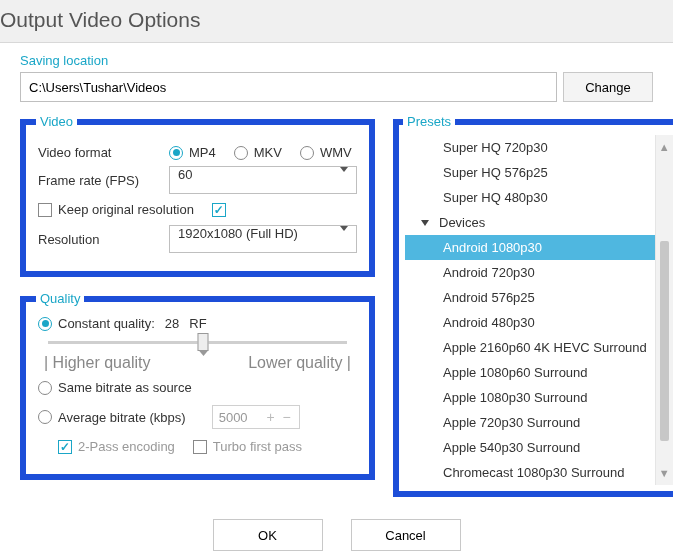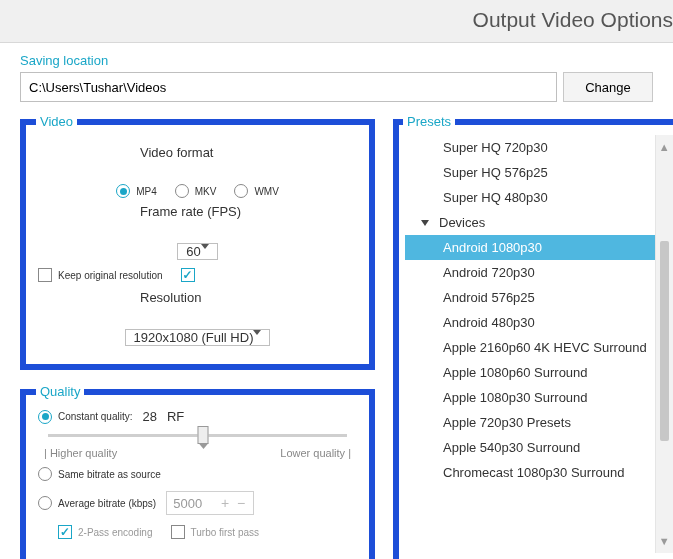--- a/index.html
+++ b/index.html
@@ -8,21 +8,21 @@
     font-size: 13px;
     color: #333;
     background: #fff;
     width: 673px;
     height: 559px;
     overflow: hidden;
   }
   .titlebar {
     background: #f0f0f0;
     border-bottom: 1px solid #d8d8d8;
-    text-align: right;
+    text-align: left;
     padding: 8px 0 10px;
     font-size: 21px;
     color: #555;
   }
   .content { padding: 10px 20px 6px; }
   .label-accent {
     color: #1aa6c7;
     font-size: 13px;
     margin-bottom: 4px;
     display: block;
@@ -57,28 +57,27 @@
   fieldset > legend {
     color: #1aa6c7;
     font-size: 13px;
     padding: 0 4px;
     margin-left: -2px;
   }
   .form-row {
     display: flex;
     align-items: center;
     margin: 6px 0;
-    gap: 24px;
-    flex-direction: column;
+    gap: 16px;
   }
   .form-row .lbl { width: 115px; font-size: 13px; color: #333; }
   .radios { display: flex; gap: 18px; align-items: center; flex:1; }
   .radio, .checkbox {
     display: inline-flex; align-items: center; gap: 6px;
-    font-size: 10px; cursor: pointer; text-align: right;
+    font-size: 13px; cursor: pointer; text-align: right;
   }
   .radio-dot {
     width: 14px; height: 14px; border: 1.5px solid #888; border-radius: 50%;
     display: inline-flex; align-items: center; justify-content: center;
     background: #fff;
   }
   .radio-dot.checked { border-color: #1aa6c7; }
   .radio-dot.checked::after {
     content: ""; width: 7px; height: 7px; border-radius: 50%; background: #1aa6c7;
   }
@@ -118,21 +117,21 @@
     position: absolute; top: -8px; left: 52%;
     width: 11px; height: 18px;
     background: #eee; border: 1px solid #999;
     transform: translateX(-50%);
   }
   .slider-thumb::after{
     content:""; position:absolute; bottom:-6px; left:50%; transform:translateX(-50%);
     border-left:5px solid transparent; border-right:5px solid transparent;
     border-top:6px solid #999;
   }
-  .slider-labels { display:flex; justify-content:space-between; color:#888; font-size:11px; margin: 10px 2px 8px; gap: 25px; }
+  .slider-labels { display:flex; justify-content:space-between; color:#888; font-size:16px; margin: 10px 2px 8px; gap: 25px; }
   .num-input {
     width: 88px; border:1px solid #d0d0d0; padding:3px 6px; font-size:13px; color:#999;
     display:flex; justify-content:space-between; align-items:center;
   }
   .plusminus { color:#bbb; letter-spacing:2px; font-size:14px; }
   .disabled { color:#999; }
 
   
   .presets-fs {
     flex: 1; display: flex; 
@@ -257,21 +256,21 @@
           </div>
         </div>
 
         <div class="q-row" style="margin-top:4px;">
           <span class="radio">
             <span class="radio-dot"></span>
             <span>Same bitrate as source</span>
           </span>
         </div>
 
-        <div class="q-row" style="margin-top:10px; gap:10px;">
+        <div class="q-row" style="margin-top:10px; gap:26px;">
           <span class="radio">
             <span class="radio-dot"></span>
             <span>Average bitrate (kbps)</span>
           </span>
           <span class="num-input">
             <span>5000</span>
             <span class="plusminus">+ −</span>
           </span>
         </div>
 
@@ -301,21 +300,21 @@
                 <span class="tri"></span>
                 <span>Devices</span>
               </div>
               <div class="preset-item selected">Android 1080p30</div>
               <div class="preset-item">Android 720p30</div>
               <div class="preset-item">Android 576p25</div>
               <div class="preset-item">Android 480p30</div>
               <div class="preset-item">Apple 2160p60 4K HEVC Surround</div>
               <div class="preset-item">Apple 1080p60 Surround</div>
               <div class="preset-item">Apple 1080p30 Surround</div>
-              <div class="preset-item">Apple 720p30 Presets</div>
+              <div class="preset-item">Apple 720p30 Surround</div>
               <div class="preset-item">Apple 540p30 Surround</div>
               <div class="preset-item">Chromecast 1080p30 Surround</div>
             </div>
           <div class="scroll-rail">
             <span class="scroll-arrow">▲</span>
             <div class="scroll-thumb"></div>
             <div class="scroll-gap"></div>
             <span class="scroll-arrow">▼</span>
           </div>
         </div>

